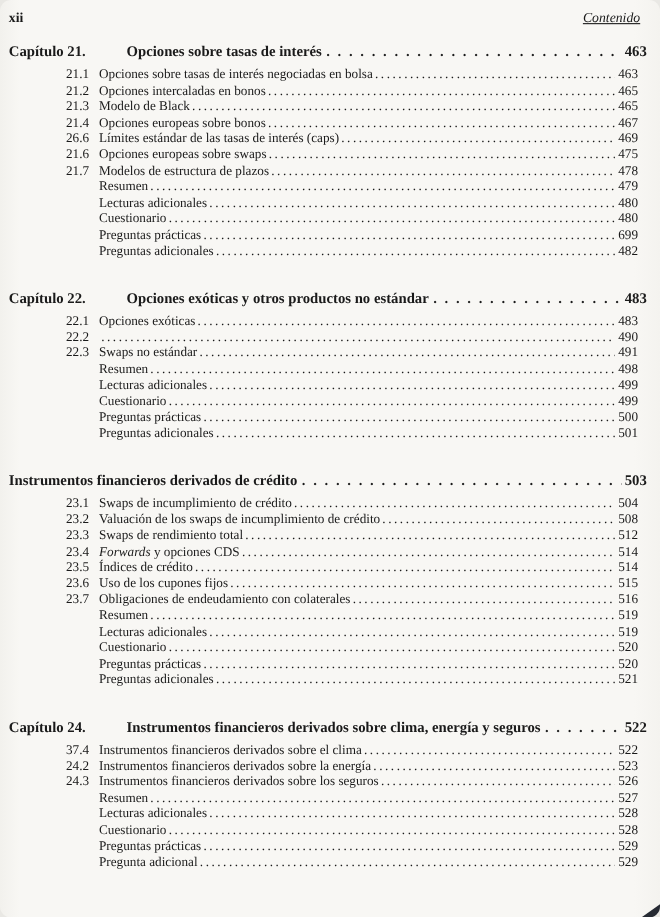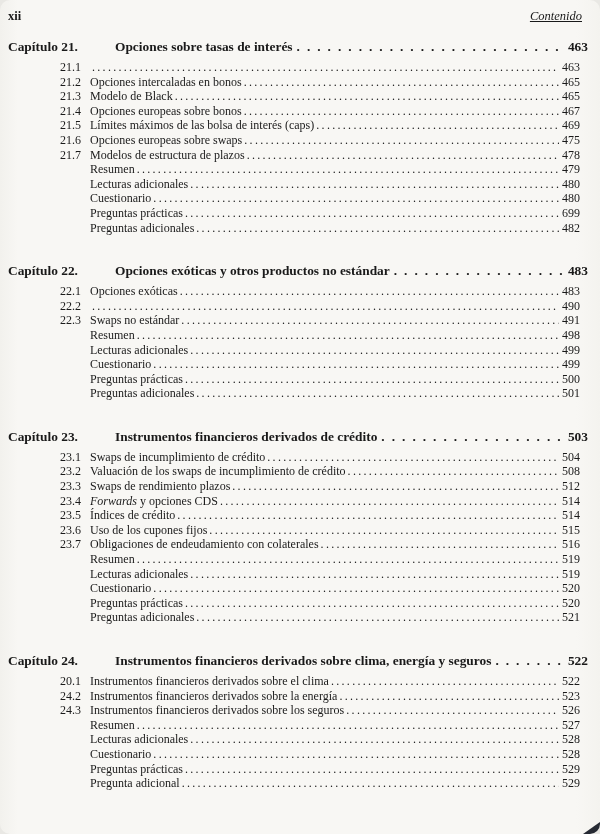--- a/index.html
+++ b/index.html
@@ -104,20 +104,21 @@
   <div class="chapter">
     <div class="chapter-heading">
       <span class="chapter-label">Capítulo 21.</span>
       <span class="chapter-title">Opciones sobre tasas de interés</span>
       <span class="leader"></span>
       <span class="chapter-page">463</span>
     </div>
     <div class="chapter-entries">
   <div class="entry-row">
     <span class="entry-num">21.1</span>
+    <span class="entry-title"><i></i><span>Opciones sobre tasas de interés negociadas en bolsa</span></span>
     <span class="leader"></span>
     <span class="entry-page">463</span>
   </div>
 
   <div class="entry-row">
     <span class="entry-num">21.2</span>
     <span class="entry-title"><i></i><span>Opciones intercaladas en bonos</span></span>
     <span class="leader"></span>
     <span class="entry-page">465</span>
   </div>
@@ -130,22 +131,22 @@
   </div>
 
   <div class="entry-row">
     <span class="entry-num">21.4</span>
     <span class="entry-title"><i></i><span>Opciones europeas sobre bonos</span></span>
     <span class="leader"></span>
     <span class="entry-page">467</span>
   </div>
 
   <div class="entry-row">
-    <span class="entry-num">21.5</span>
-    <span class="entry-title"><i></i><span>Límites máximos de las bolsa de interés (caps)</span></span>
+    <span class="entry-num">26.6</span>
+    <span class="entry-title"><i></i><span>Límites estándar de las tasas de interés (caps)</span></span>
     <span class="leader"></span>
     <span class="entry-page">469</span>
   </div>
 
   <div class="entry-row">
     <span class="entry-num">21.6</span>
     <span class="entry-title"><i></i><span>Opciones europeas sobre swaps</span></span>
     <span class="leader"></span>
     <span class="entry-page">475</span>
   </div>
@@ -254,21 +255,20 @@
     <span class="entry-num"></span>
     <span class="entry-title"><i></i><span>Preguntas adicionales</span></span>
     <span class="leader"></span>
     <span class="entry-page">501</span>
   </div>
 </div>
   </div>
 
   <div class="chapter">
     <div class="chapter-heading">
-      <span class="chapter-label">Capítulo 23.</span>
       <span class="chapter-title">Instrumentos financieros derivados de crédito</span>
       <span class="leader"></span>
       <span class="chapter-page">503</span>
     </div>
     <div class="chapter-entries">
   <div class="entry-row">
     <span class="entry-num">23.1</span>
     <span class="entry-title"><i></i><span>Swaps de incumplimiento de crédito</span></span>
     <span class="leader"></span>
     <span class="entry-page">504</span>
@@ -276,21 +276,21 @@
 
   <div class="entry-row">
     <span class="entry-num">23.2</span>
     <span class="entry-title"><i></i><span>Valuación de los swaps de incumplimiento de crédito</span></span>
     <span class="leader"></span>
     <span class="entry-page">508</span>
   </div>
 
   <div class="entry-row">
     <span class="entry-num">23.3</span>
-    <span class="entry-title"><i></i><span>Swaps de rendimiento plazos</span></span>
+    <span class="entry-title"><i></i><span>Swaps de rendimiento total</span></span>
     <span class="leader"></span>
     <span class="entry-page">512</span>
   </div>
 
   <div class="entry-row">
     <span class="entry-num">23.4</span>
     <span class="entry-title"><i>Forwards</i><span> y opciones CDS</span></span>
     <span class="leader"></span>
     <span class="entry-page">514</span>
   </div>
@@ -355,21 +355,21 @@
 
   <div class="chapter">
     <div class="chapter-heading">
       <span class="chapter-label">Capítulo 24.</span>
       <span class="chapter-title">Instrumentos financieros derivados sobre clima, energía y seguros</span>
       <span class="leader"></span>
       <span class="chapter-page">522</span>
     </div>
     <div class="chapter-entries">
   <div class="entry-row">
-    <span class="entry-num">20.1</span>
+    <span class="entry-num">37.4</span>
     <span class="entry-title"><i></i><span>Instrumentos financieros derivados sobre el clima</span></span>
     <span class="leader"></span>
     <span class="entry-page">522</span>
   </div>
 
   <div class="entry-row">
     <span class="entry-num">24.2</span>
     <span class="entry-title"><i></i><span>Instrumentos financieros derivados sobre la energía</span></span>
     <span class="leader"></span>
     <span class="entry-page">523</span>

